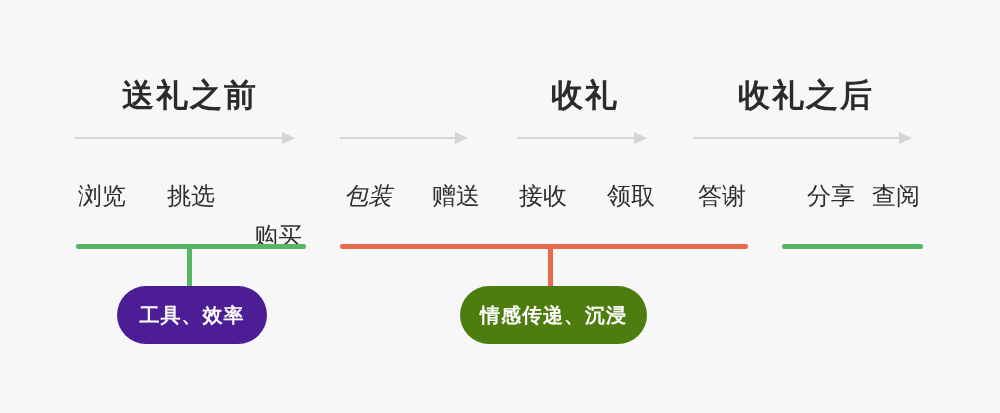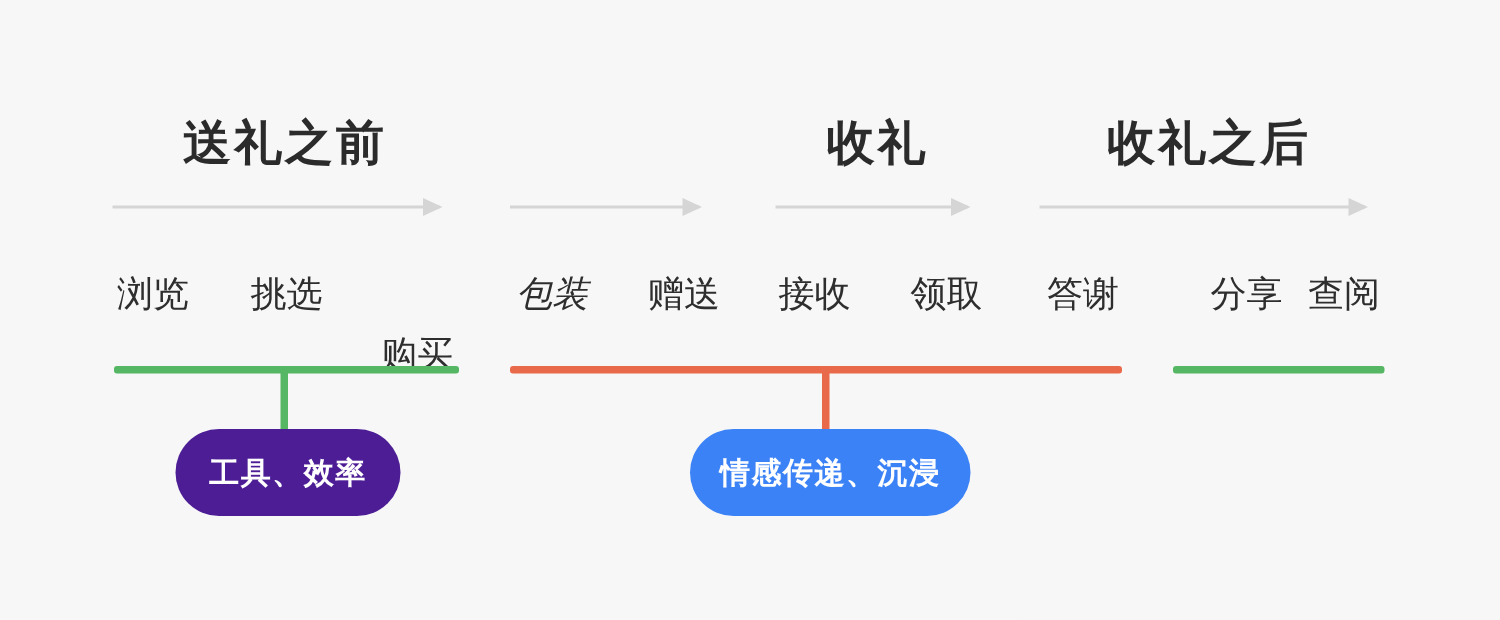--- a/index.html
+++ b/index.html
@@ -106,21 +106,21 @@
     display: flex;
     align-items: center;
     justify-content: center;
     color: #ffffff;
     font-size: 20px;
     font-weight: 700;
     letter-spacing: 1px;
     white-space: nowrap;
   }
   .badge-green { left: 117px; width: 150px; background: #4c1d95; }
-  .badge-red   { left: 460px; width: 187px; background: #3b82f6; }
+  .badge-red   { left: 460px; width: 187px; background: #4d7c0f; }
 </style>
 </head>
 <body>
 
 <div class="canvas">
 
   <div class="phase-title pt-1">送礼之前</div>
   <div class="phase-title pt-3">收礼</div>
   <div class="phase-title pt-4">收礼之后</div>
 

